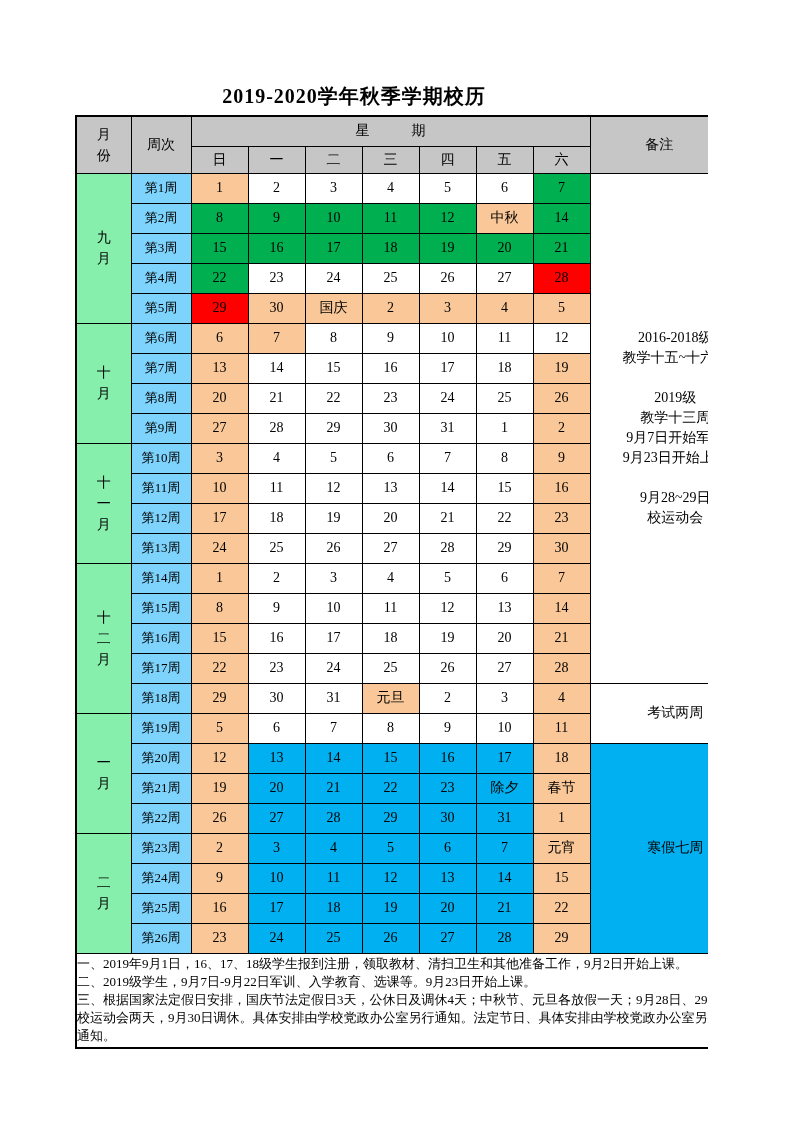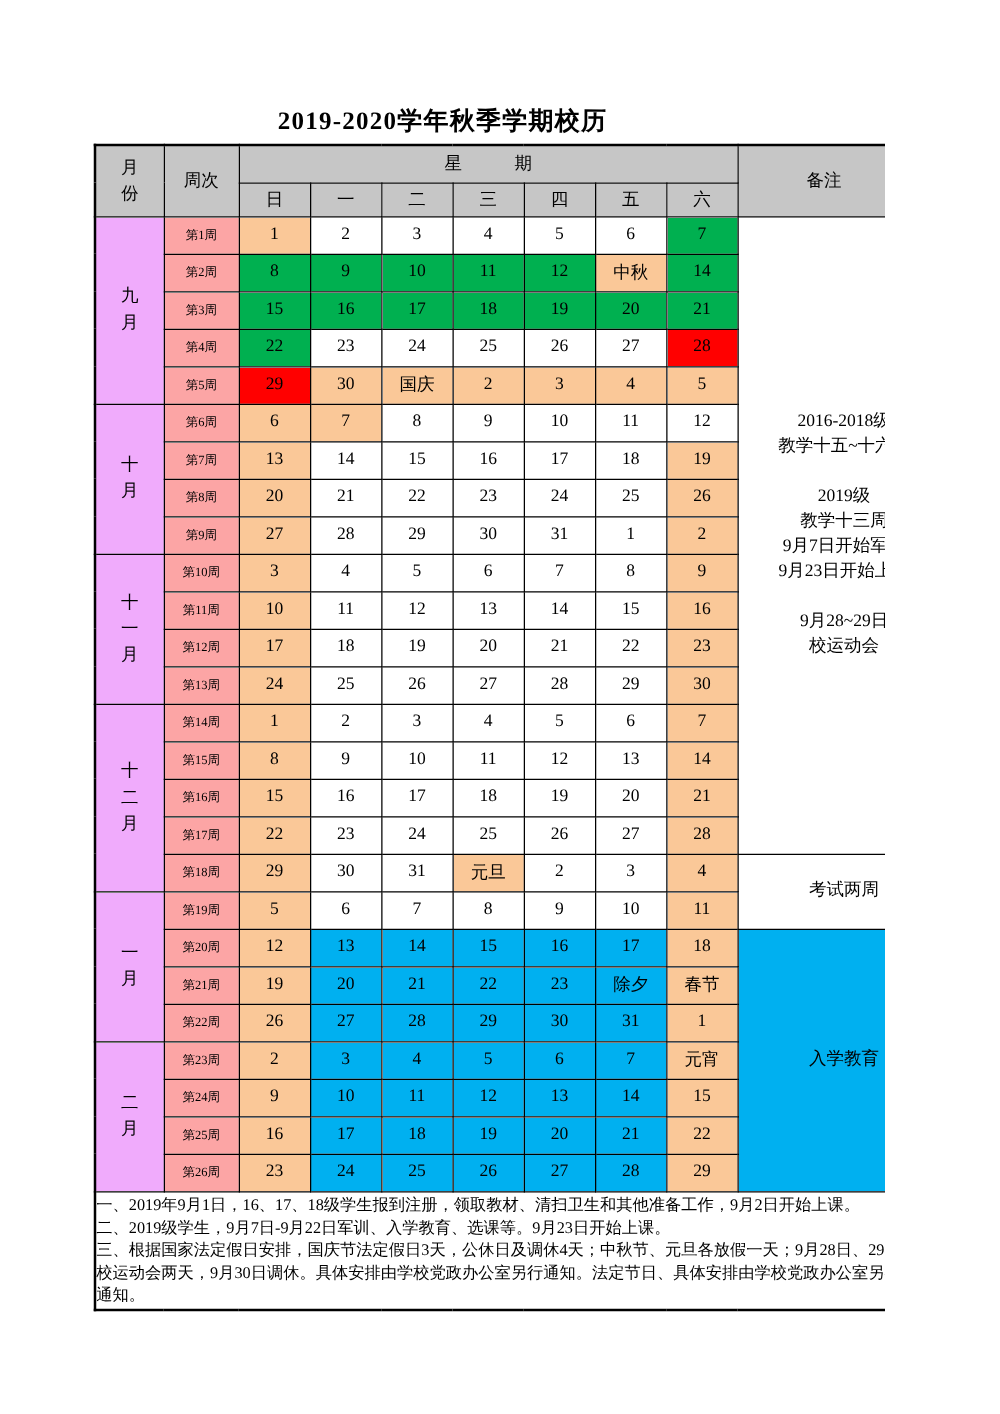--- a/index.html
+++ b/index.html
@@ -44,23 +44,23 @@
   tr.h1 { height: 30px; font-family: Liberation Serif, serif; }
   tr.h2 { height: 27px; }
   tbody tr { height: 30px; }
   .vtext {
     width: 1em;
     margin: 0 auto;
     word-break: break-all;
     line-height: 1.5;
     font-size: 14px;
   }
-  .week-cell { font-size: 10px; background: #fca5a5; }
+  .week-cell { font-size: 13px; background: #7dd3fc; }
   .day-cell  { font-size: 14px; }
-  .month-cell { background: #f0abfc; }
+  .month-cell { background: #86efac; }
   .bg-white { background: #ffffff; }
   .bg-peach { background: var(--c-peach); }
   .bg-green { background: var(--c-green); }
   .bg-red   { background: var(--c-red); }
   .bg-blue  { background: var(--c-blue); }
   .remark-cell { font-size: 14px; }
   .remark-line { line-height: 20px; white-space: nowrap; margin-left: 32px; }
   .notes-cell {
     height: 93px;
     vertical-align: top;
@@ -332,21 +332,21 @@
         <tr>
           <td class="week-cell">第20周</td>
           <td class="day-cell bg-peach">12</td>
           <td class="day-cell bg-blue">13</td>
           <td class="day-cell bg-blue">14</td>
           <td class="day-cell bg-blue">15</td>
           <td class="day-cell bg-blue">16</td>
           <td class="day-cell bg-blue">17</td>
           <td class="day-cell bg-peach">18</td>
           <td class="remark-cell bg-blue" rowspan="7">
-            <div class="remark-line">入学教育</div>
+            <div class="remark-line">寒假七周</div>
           </td>
         </tr>
         <tr>
           <td class="week-cell">第21周</td>
           <td class="day-cell bg-peach">19</td>
           <td class="day-cell bg-blue">20</td>
           <td class="day-cell bg-blue">21</td>
           <td class="day-cell bg-blue">22</td>
           <td class="day-cell bg-blue">23</td>
           <td class="day-cell bg-blue">除夕</td>

